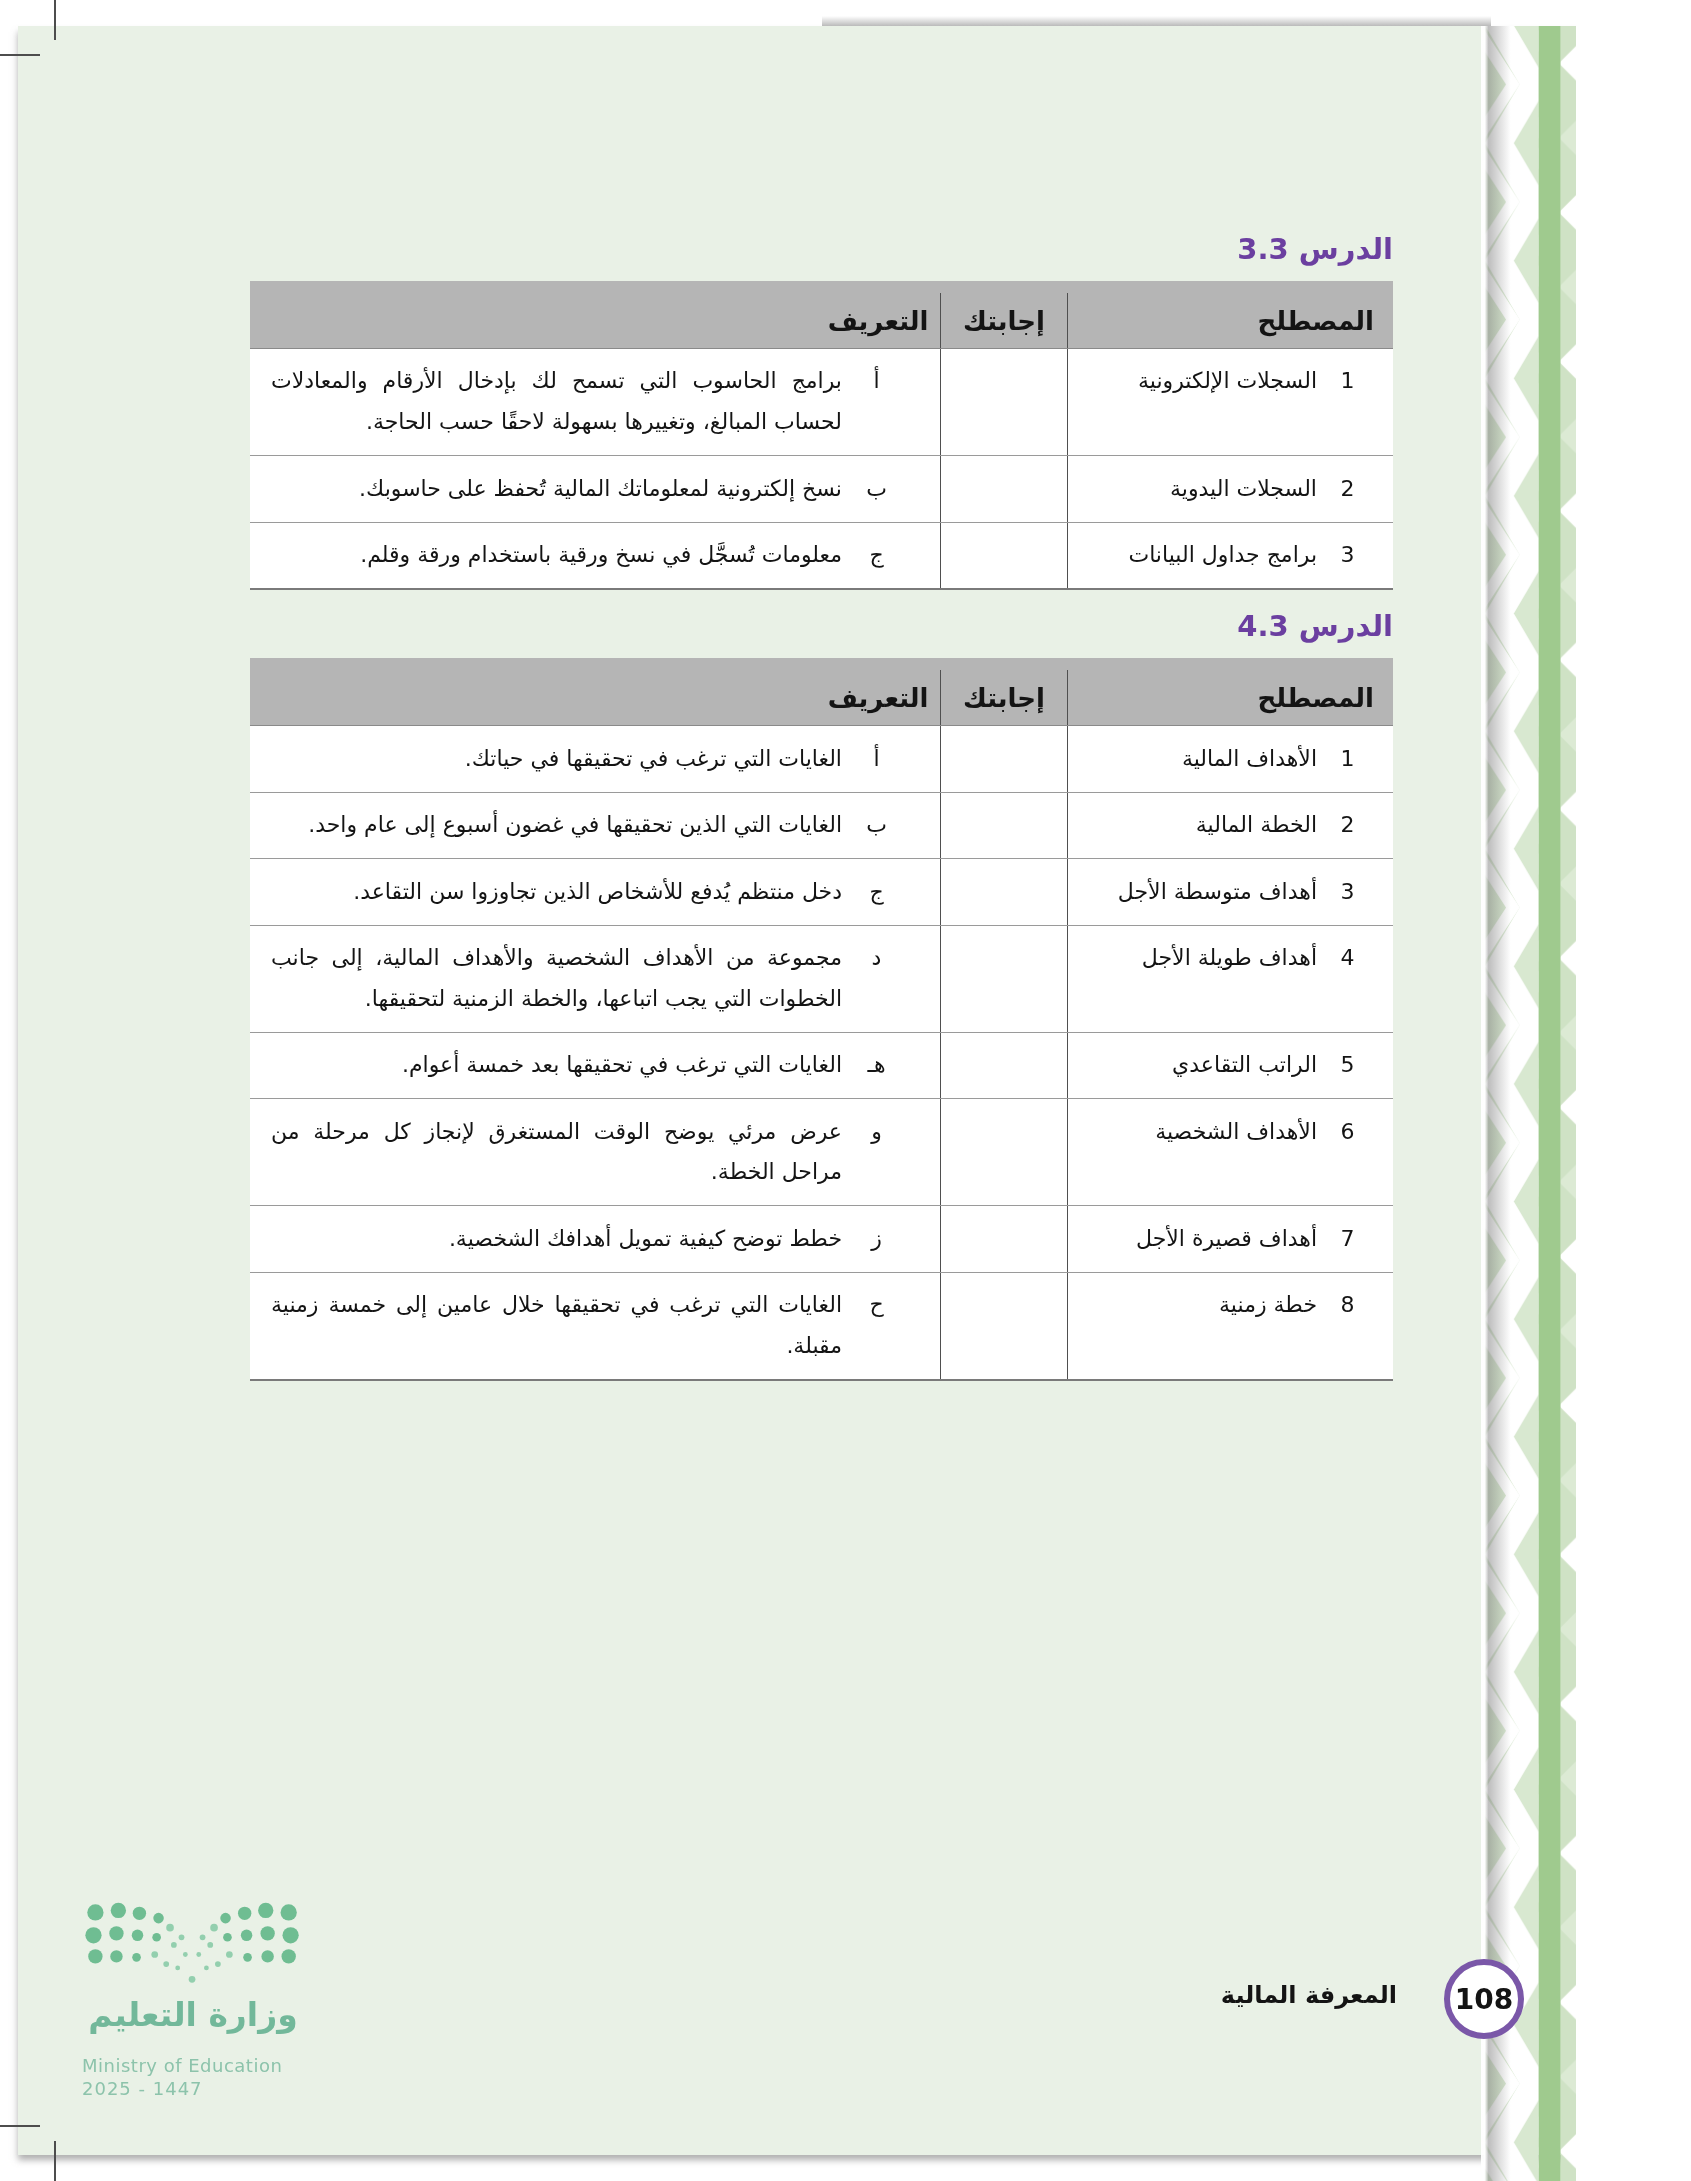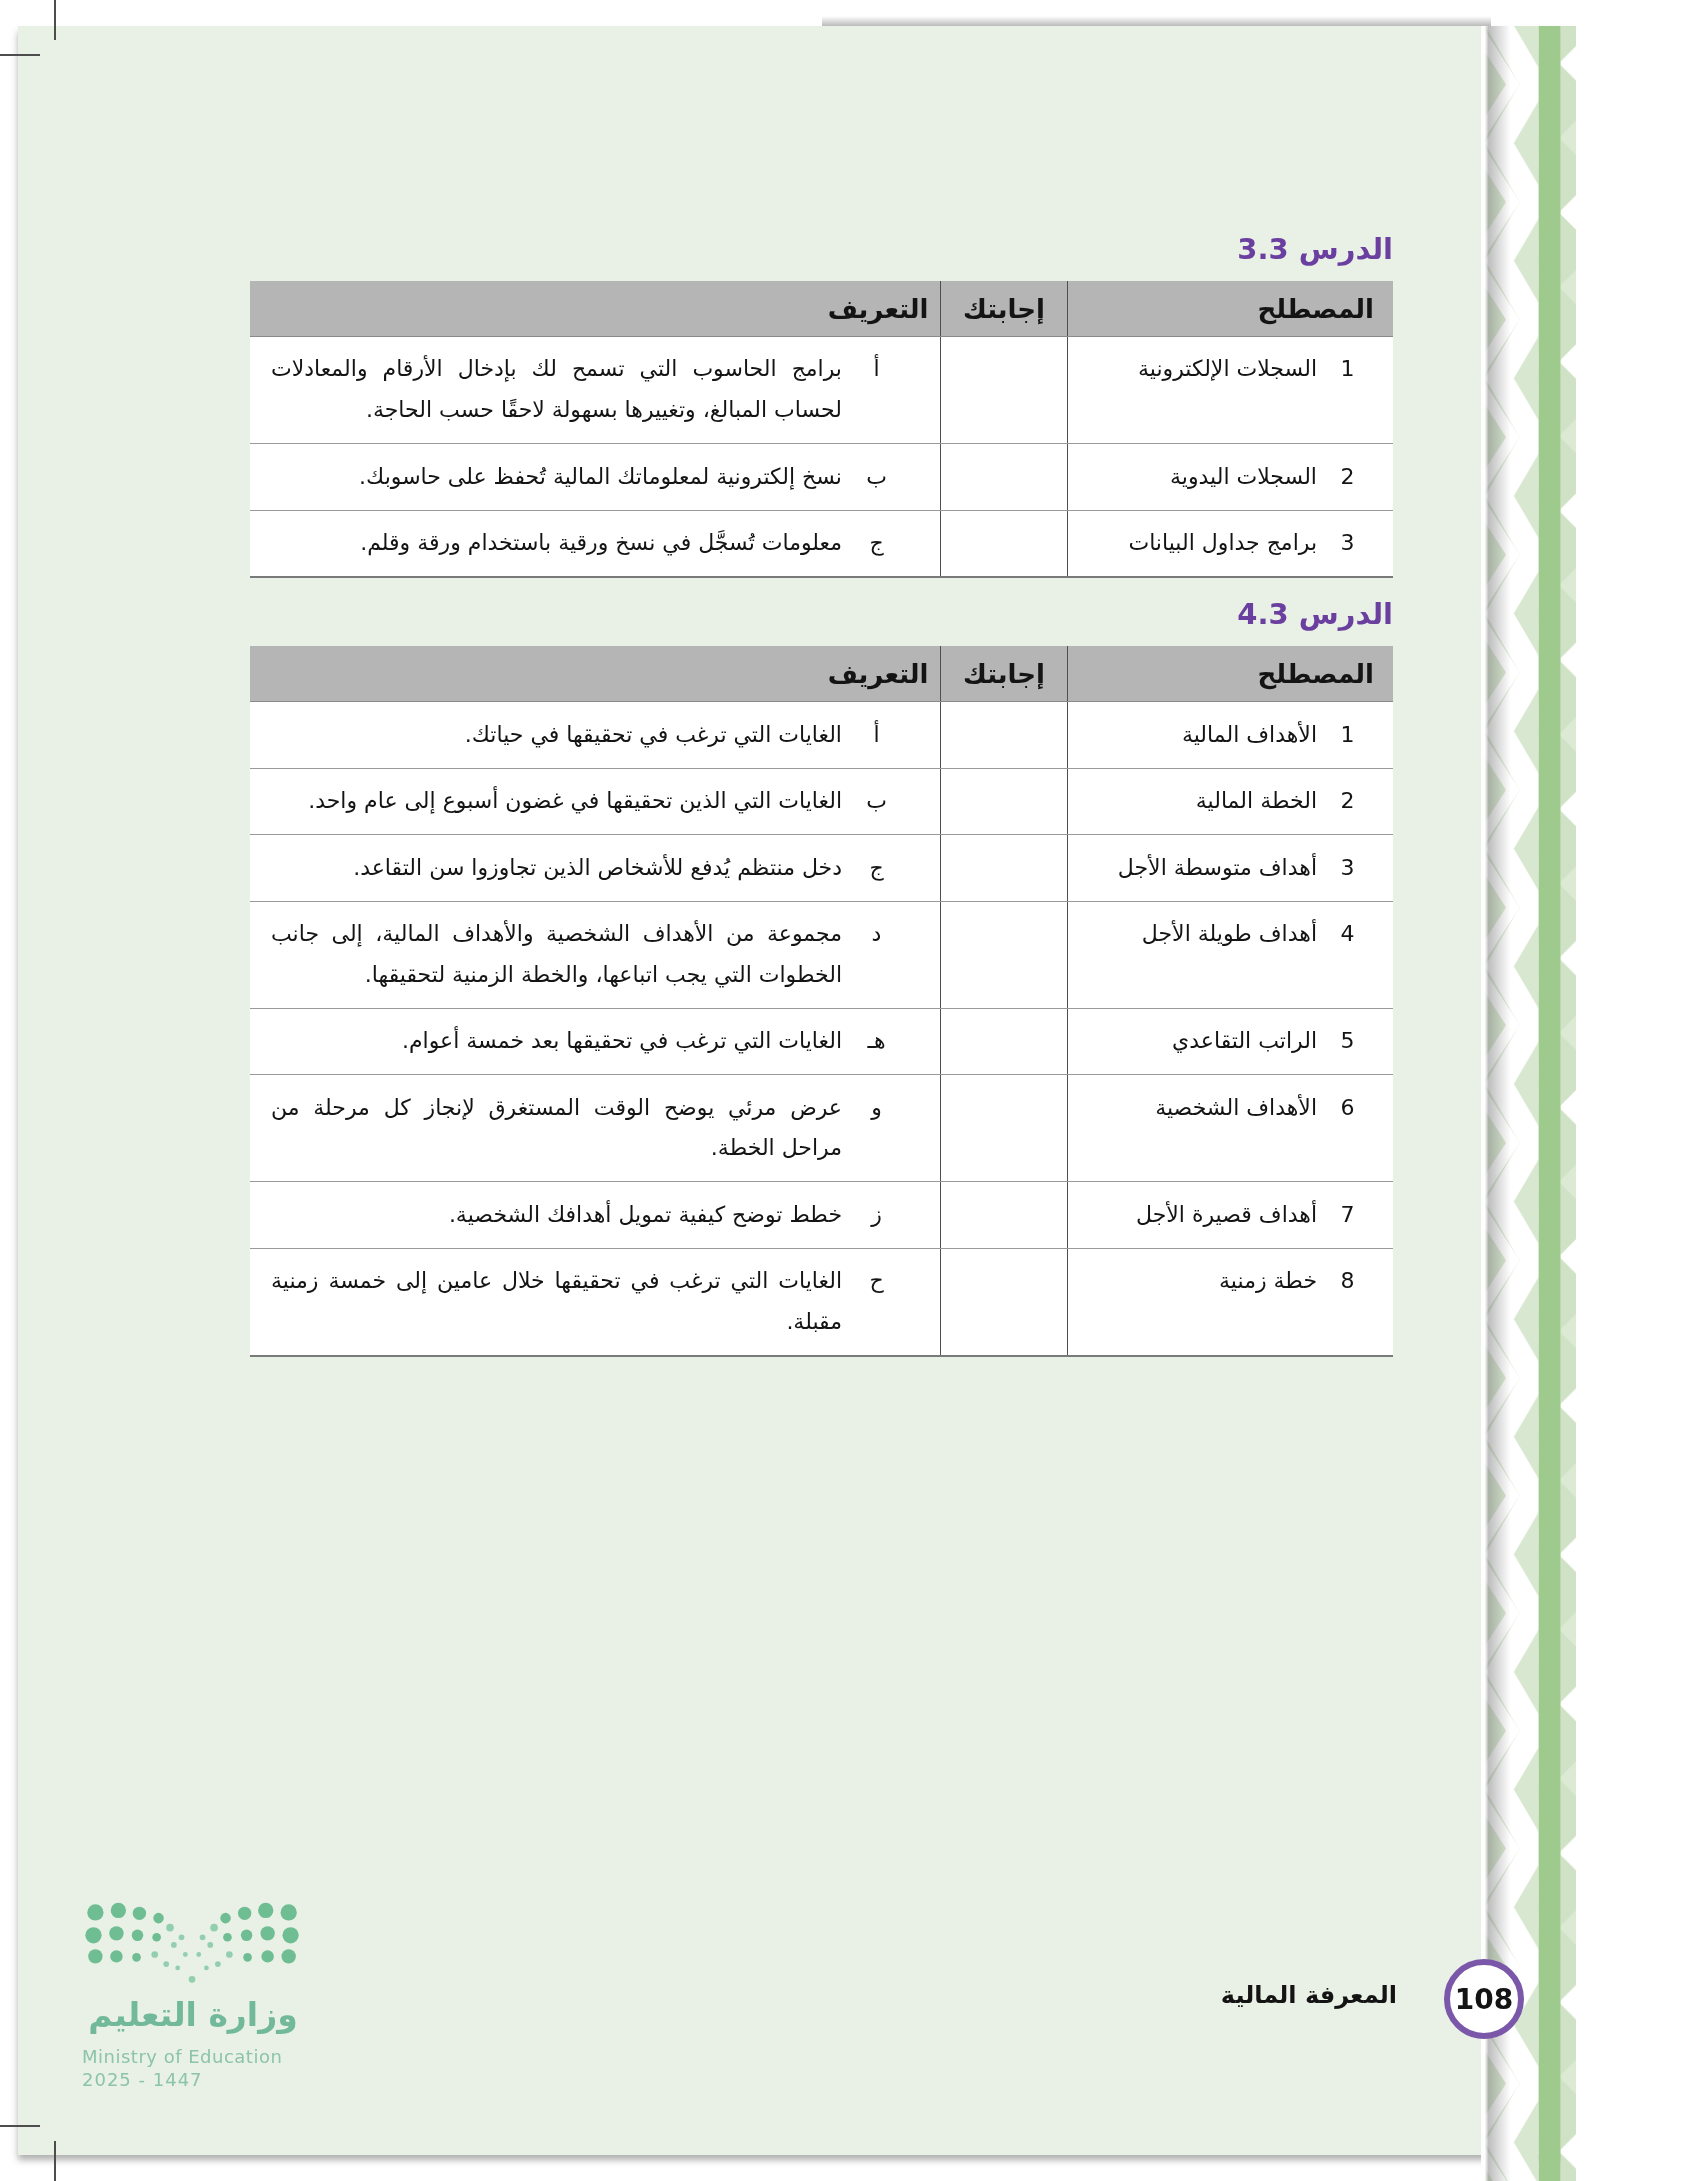--- a/index.html
+++ b/index.html
@@ -19,38 +19,38 @@
   .strip{position:absolute;left:1484px;top:26px;z-index:2;}
   .strip-shadow{position:absolute;left:1481px;top:26px;width:32.5px;height:2156px;z-index:3;
          background:linear-gradient(to right,rgba(255,255,255,.95) 0 3.8px,rgba(110,110,110,.45) 7.6px,rgba(110,110,110,0) 90%);}
 
   
   .content{position:absolute;left:250px;top:232px;width:1143px;z-index:4;direction:rtl;color:#141414;}
   .lesson-title{font-size:29px;font-weight:bold;color:#6b3fa0;text-align:right;margin:0 0 15.3px 0;}
   .match-table{width:1143px;background:#ffffff;margin-bottom:19px;border-bottom:2.4px solid #7a7a7a;}
   .thead,.t-row{display:grid;grid-template-columns:325px 128px 690px;}
   .thead{background:#b5b5b5;border-bottom:1px solid #8a8a8a;}
-  .th{font-size:26px;font-weight:bold;padding:12.4px 0;color:#141414;}
+  .th{font-size:26px;font-weight:bold;padding:12.4px 0;color:#141414;margin-top:12px;}
   .th-term{padding-inline-start:19px;text-align:start;}
   .th-answer{text-align:center;border-inline-start:1.1px solid #4f4f4f;border-inline-end:1.1px solid #4f4f4f;}
   .th-def{padding-inline-start:11.5px;text-align:start;}
   .t-row{background:#ffffff;}
   .t-row + .t-row{border-top:1.4px solid #9a9a9a;}
   .td{padding:12.4px 0;font-size:22px;line-height:1.85;}
   .td-term{padding-inline-start:34px;display:flex;gap:19px;align-items:flex-start;}
   .td-term .num{min-width:23px;text-align:center;}
   .td-answer{border-inline-start:1.1px solid #4f4f4f;border-inline-end:1.1px solid #4f4f4f;}
   .td-def{padding-inline-start:48px;padding-inline-end:21px;display:flex;gap:19px;align-items:flex-start;}
   .td-def .letter{min-width:31px;text-align:center;flex-shrink:0;}
   .td-def .def{flex:1;text-align:justify;}
 
   
   .logo-block{position:absolute;left:82px;top:1897px;width:222px;z-index:4;}
   .logo-wordmark{font-size:33px;font-weight:bold;color:#72b89a;text-align:center;margin-top:1.9px;direction:rtl;}
-  .logo-en{font-size:18px;color:#8cc3ab;margin-top:12px;text-align:left;letter-spacing:0.5px;}
+  .logo-en{font-size:18px;color:#8cc3ab;margin-top:21px;text-align:left;letter-spacing:0.5px;}
   .logo-years{font-size:18px;color:#8cc3ab;margin-top:1.9px;text-align:left;letter-spacing:1px;}
   .subject{position:absolute;left:1051px;top:1981px;width:346px;z-index:4;direction:rtl;text-align:right;
            font-size:24px;font-weight:bold;color:#141414;}
   .page-badge{position:absolute;left:1444px;top:1959px;width:80px;height:80px;border-radius:50%;
            background:#ffffff;border:6.7px solid #7a57a8;box-sizing:border-box;z-index:5;
            display:flex;align-items:center;justify-content:center;font-size:28px;font-weight:bold;color:#141414;}
 </style>
 </head>
 <body>
 

